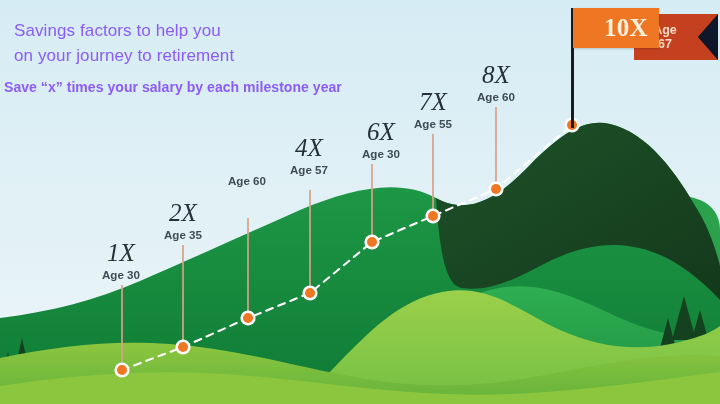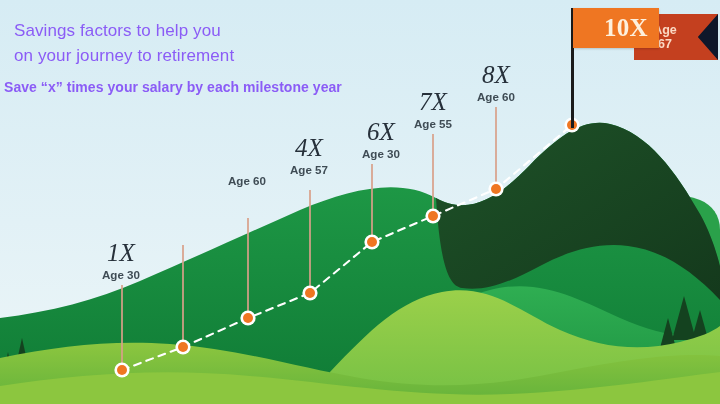--- a/index.html
+++ b/index.html
@@ -156,20 +156,24 @@
   <div class="title">
     <div>Savings factors to help you</div>
     <div>on your journey to retirement</div>
   </div>
   <div class="subtitle">Save “x” times your salary by each milestone year</div>
 
   <div class="ms" style="left:89px;top:240px;width:64px;">
     <div class="x">1X</div>
     <div class="age">Age 30</div>
   </div>
+  <div class="ms" style="left:151px;top:200px;width:64px;">
+    <div class="x">2X</div>
+    <div class="age">Age 35</div>
+  </div>
   <div class="ms" style="left:215px;top:172px;width:64px;">
     <div class="age">Age 60</div>
   </div>
   <div class="ms" style="left:277px;top:135px;width:64px;">
     <div class="x">4X</div>
     <div class="age">Age 57</div>
   </div>
   <div class="ms" style="left:349px;top:119px;width:64px;">
     <div class="x">6X</div>
     <div class="age">Age 30</div>

